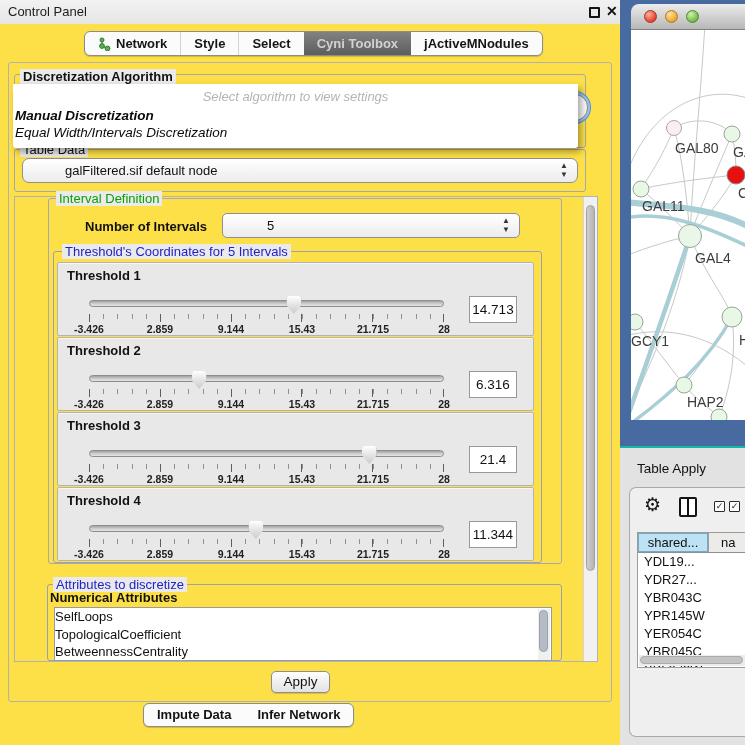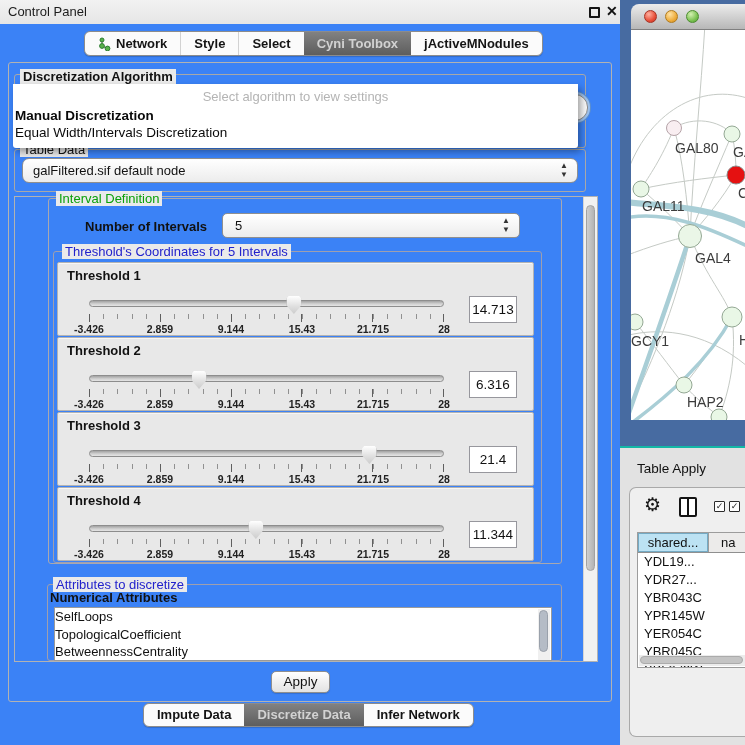--- a/index.html
+++ b/index.html
@@ -1,20 +1,20 @@
 <!DOCTYPE html>
 <html><head>
 <meta charset="utf-8">
 <style>
 * { margin:0; padding:0; box-sizing:border-box; font-family:"Liberation Sans", sans-serif; }
 html,body { width:745px; height:745px; overflow:hidden; background:#e9e9e9; }
 #app { position:relative; width:745px; height:745px; }
 
 
-#left { position:absolute; left:0; top:0; width:620px; height:745px; background:#3b82f6; }
+#left { position:absolute; left:0; top:0; width:620px; height:745px; background:#fde047; }
 .cp-titlebar { position:absolute; left:0; top:0; width:620px; height:24px; background:linear-gradient(#f2f2f2,#e6e6e6); }
 .cp-title { position:absolute; left:8px; top:4px; font-size:13px; color:#1c1c1c; }
 .win-float { position:absolute; left:589px; top:7px; width:11px; height:11px; border:2px solid #141414; border-radius:1px; }
 .win-close { position:absolute; left:606px; top:3px; font-size:14px; font-weight:bold; color:#111; }
 
 .tabs { position:absolute; display:inline-flex; align-items:stretch; height:25px; border:1px solid #8c8c8c; border-radius:6px; background:#fbfbfb; overflow:hidden; box-shadow:0 1px 1px rgba(0,0,0,.18); }
 #top-tabs { left:84px; top:31px; }
 .tab { display:flex; align-items:center; gap:5px; padding:0 13px; font-size:13px; font-weight:600; color:#141414; white-space:nowrap; }
 .tab.sep { border-left:1px solid #d2d2d2; }
 .tab.selected { background:linear-gradient(#818181,#5e5e5e); color:#d2d2d2; }
@@ -27,28 +27,28 @@
 .gtitle.dark { color:#111; font-weight:bold; }
 .gtitle.plain { color:#111; }
 .gtitle.green { color:#0aa00a; }
 .gtitle.blue { color:#2222cc; }
 
 #algo-group { left:14px; top:74px; width:572px; height:74px; }
 #algo-title { left:20px; top:69px; }
 .algo-combo { position:absolute; left:22px; top:94px; width:566px; height:27px; border-radius:13px; background:#f8f8f8; border:1px solid #8a8a8a; box-shadow:0 0 0 2px #9cc0ec, 0 0 0 3px #5b8fd0; z-index:2; }
 .spin { position:absolute; right:9px; top:2px; display:flex; flex-direction:column; line-height:9px; font-size:8px; color:#333; }
 
-#popup { position:absolute; left:13px; top:84px; width:565px; height:64px; background:#fff; z-index:5; border-radius:0 0 3px 3px; box-shadow:3px 4px 7px rgba(0,0,0,.35); }
+#popup { position:absolute; left:13px; top:84px; width:565px; height:64px; background:#fff; z-index:5; border-radius:0 0 3px 3px; box-shadow:3px 4px 7px rgba(0,0,0,.35);font-style:italic; }
 .popup-ph { text-align:center; color:#b4b4b4; font-size:13px; margin-top:5px; }
 .popup-opt1 { font-weight:bold; font-size:13.5px; color:#0a0a0a; margin:4px 0 0 2px; }
 .popup-opt2 { font-size:13.5px; color:#0a0a0a; margin:2px 0 0 2px; }
 
 #td-group { left:14px; top:149px; width:572px; height:43px; }
 #td-title { left:20px; top:142px; }
-.combo { position:absolute; border:1px solid #8f8f8f; border-radius:7px; background:linear-gradient(#ffffff,#ececec); font-size:13px; color:#111; }
+.combo { position:absolute; border:1px solid #8f8f8f; border-radius:7px; background:linear-gradient(#ffffff,#ececec); font-size:13px; color:#111;padding-left:32px; }
 #td-combo { left:22px; top:158px; width:556px; height:25px; line-height:23px; }
 .combo-text { padding-left:10px; }
 
 .inner-frame { position:absolute; left:14px; top:196px; width:584px; height:466px; border:1px solid #b2b2b2; }
 .vscroll { position:absolute; left:583px; top:197px; width:14px; height:464px; background:#f1f1f1; border-left:1px solid #d4d4d4; }
 .vthumb { position:absolute; left:2px; top:8px; width:9px; height:366px; border-radius:5px; background:linear-gradient(90deg,#cfcfcf,#b4b4b4); border:1px solid #a2a2a2; }
 
 #iv-group { left:48px; top:198px; width:514px; height:366px; border-color:#a8a8b0; }
 #iv-title { left:56px; top:191px; }
 .num-label { position:absolute; left:85px; top:219px; font-size:13px; font-weight:bold; color:#111; }
@@ -278,21 +278,20 @@
       <div class="attr-item">BetweennessCentrality</div>
       <div class="list-scroll">
           <div class="list-thumb"></div>
         </div>
     </div>
 
     <div class="apply-btn">Apply</div>
 
     <div class="tabs" id="bottom-tabs">
       <div class="tab">Impute Data</div>
-      <div class="tab selected">Discretize Data</div>
       <div class="tab">Infer Network</div>
     </div>
   </div>
 
   <div id="right">
     <div class="net-frame">
       <div class="mac-titlebar">
         <span class="light l-red"></span>
         <span class="light l-org"></span>
         <span class="light l-grn"></span>

